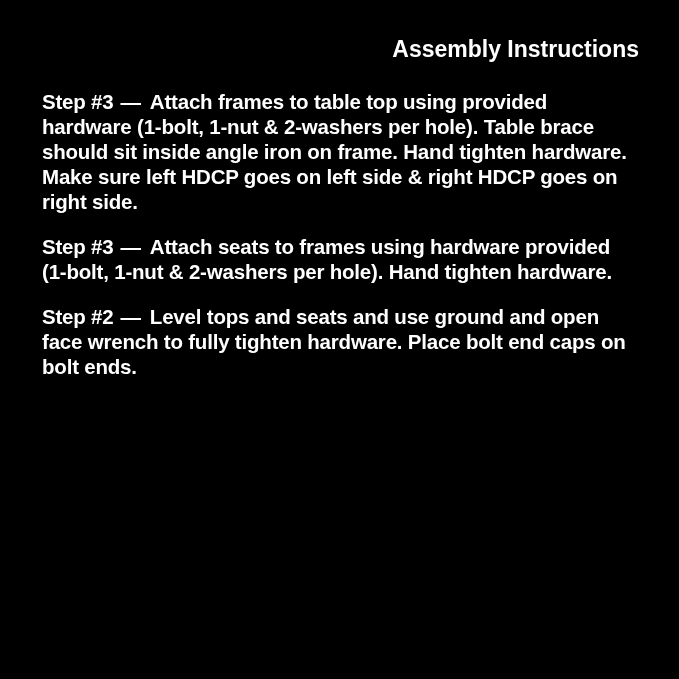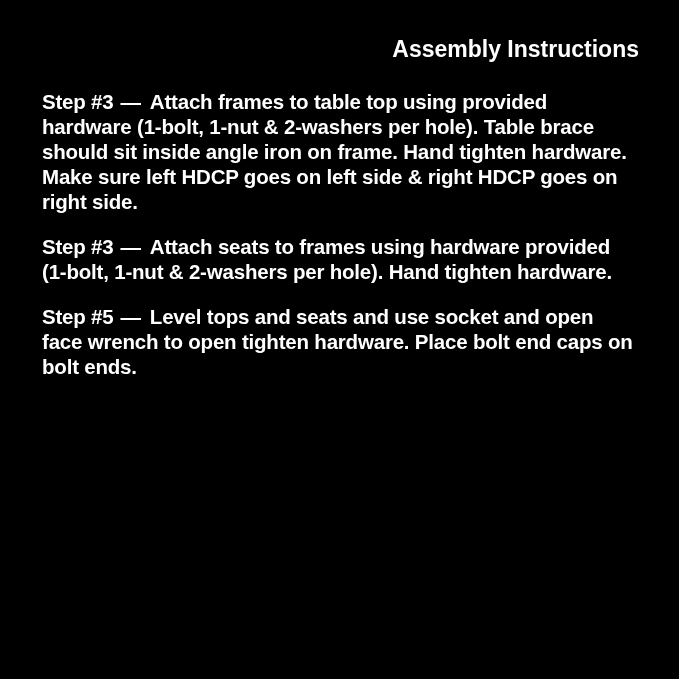--- a/index.html
+++ b/index.html
@@ -48,15 +48,15 @@
 
   <h2 class="subtitle">Assembly Instructions</h2>
 
 
   <p class="step"><span>Step #3</span><span class="sep">—</span><span>Attach frames to table top using provided hardware (1-bolt, 1-nut &amp; 2-washers per hole). Table brace should sit inside angle iron on frame. Hand tighten hardware. Make sure left HDCP goes on left side &amp; right HDCP goes on right side.</span></p>
 
   <p class="step"><span>Step #3</span><span class="sep">—</span><span>Attach seats to frames using hardware provided (1-bolt, 1-nut &amp; 2-washers per hole). Hand tighten hardware.</span></p>
 
 
 
-  <p class="step"><span>Step #5</span><span class="sep">—</span><span>Level tops and seats and use socket and open face wrench to open tighten hardware. Place bolt end caps on bolt ends.</span></p>
+  <p class="step"><span>Step #2</span><span class="sep">—</span><span>Level tops and seats and use ground and open face wrench to fully tighten hardware. Place bolt end caps on bolt ends.</span></p>
 
 </div>
 
 </body></html>

